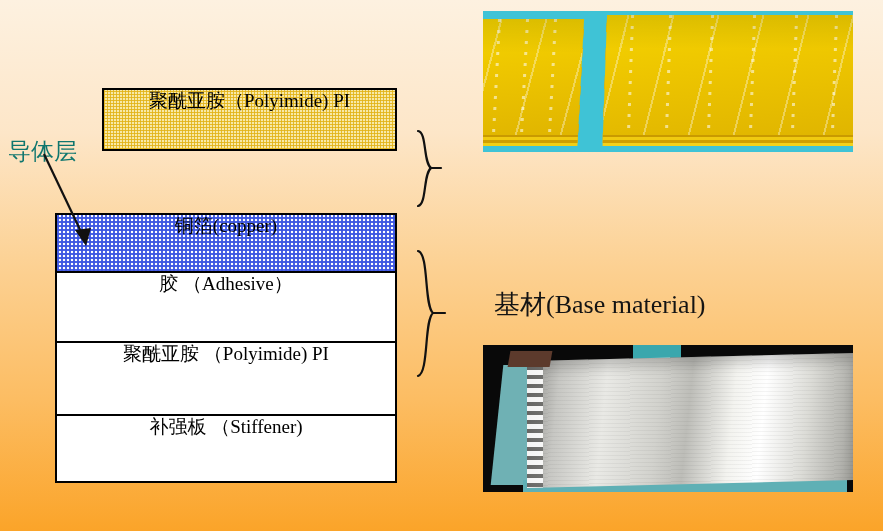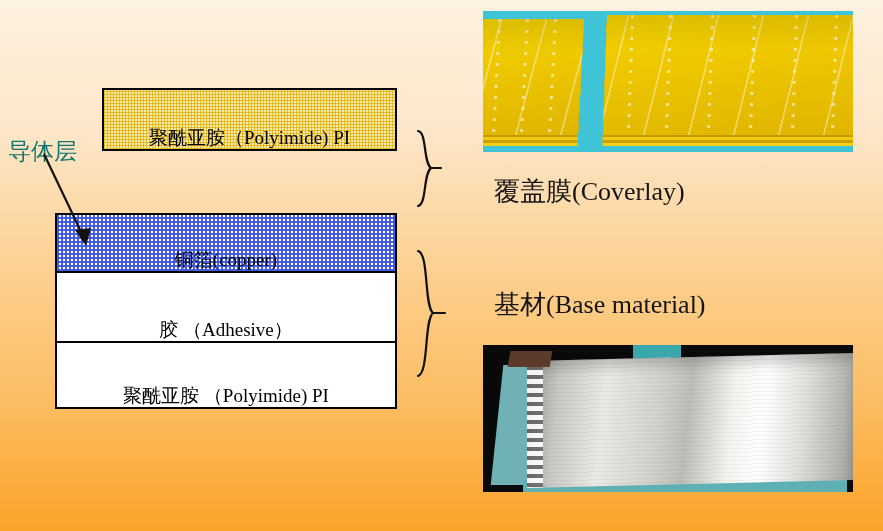--- a/index.html
+++ b/index.html
@@ -40,21 +40,21 @@
     left: 55px;
     top: 213px;
     width: 342px;
     border: 2px solid #000;
     box-sizing: border-box;
   }
 
   .layer {
     box-sizing: border-box;
     display: flex;
-    align-items: flex-end;
+    align-items: flex-start;
     justify-content: center;
     text-align: center;
     color: #000;
     font-size: 19px;
     line-height: 1.18;
     background: #ffffff;
     border-bottom: 2px solid #000;
     position: relative;
   }
   .stack-lower .layer:last-child { border-bottom: none; }
@@ -74,21 +74,21 @@
     background-image:
       repeating-linear-gradient(0deg,  rgba(60,85,225,.92) 0 2px, rgba(255,255,255,0) 2px 4px),
       repeating-linear-gradient(90deg, rgba(60,85,225,.92) 0 2px, rgba(255,255,255,0) 2px 4px);
     font-family: Liberation Serif, serif;
   }
 
   .h-pi-top    { height: 61px; }
   .h-adh-top   { height: 64px; border-bottom: none; }
   .h-cu        { height: 58px; }
   .h-adh-bot   { height: 70px; }
-  .h-pi-bot    { height: 64px; }
+  .h-pi-bot    { height: 73px; }
   .h-stiff     { height: 65px; }
 
   
   .callout-label {
     position: absolute;
     left: 8px;
     top: 136px;
     font-size: 23px;
     color: #0f766e;
     white-space: nowrap;
@@ -227,20 +227,23 @@
   <div class="stack-lower">
     <div class="layer fill-cu h-cu">
       <span class="layer-text">铜箔(copper)</span>
     </div>
     <div class="layer h-adh-bot">
       <span class="layer-text">胶 （Adhesive）</span>
     </div>
     <div class="layer h-pi-bot">
       <span class="layer-text">聚酰亚胺 （Polyimide) PI</span>
     </div>
+    <div class="layer h-stiff">
+      <span class="layer-text">补强板 （Stiffener)</span>
+    </div>
   </div>
 
   <div class="callout-label">导体层</div>
   <svg class="callout-arrow" viewBox="0 0 60 105">
     <line x1="4" y1="4" x2="44" y2="88" stroke="#111" stroke-width="2.2"></line>
     <polygon points="46,96 35,80 51,78" fill="#111"></polygon>
   </svg>
 
   <svg class="brace brace-coverlay" viewBox="0 0 30 82">
     <path d="M4 3 C13 4, 9 34, 17 40 C9 46, 13 76, 4 78" fill="none" stroke="#111" stroke-width="2.2" stroke-linecap="round"></path>
@@ -276,16 +279,15 @@
     <div class="bm-teal-strip"></div>
     <div class="bm-teal-left"></div>
     <div class="bm-teal-bottom"></div>
     <div class="bm-foil">
       <div class="bm-lines"></div>
       <div class="bm-perf"></div>
     </div>
     <div class="bm-darkcorner"></div>
   </div>
 
-  <div class="caption caption-coverlay">覆盖膜(Coverlay)</div>
   <div class="caption caption-base">基材(Base material)</div>
 
 </div>
 
 </body></html>

